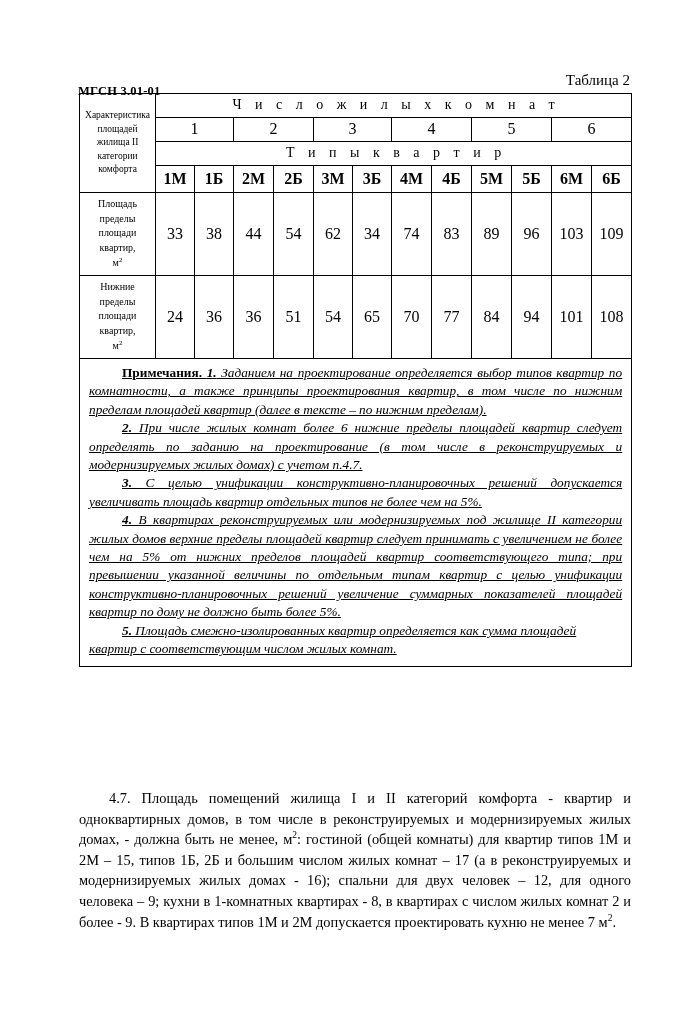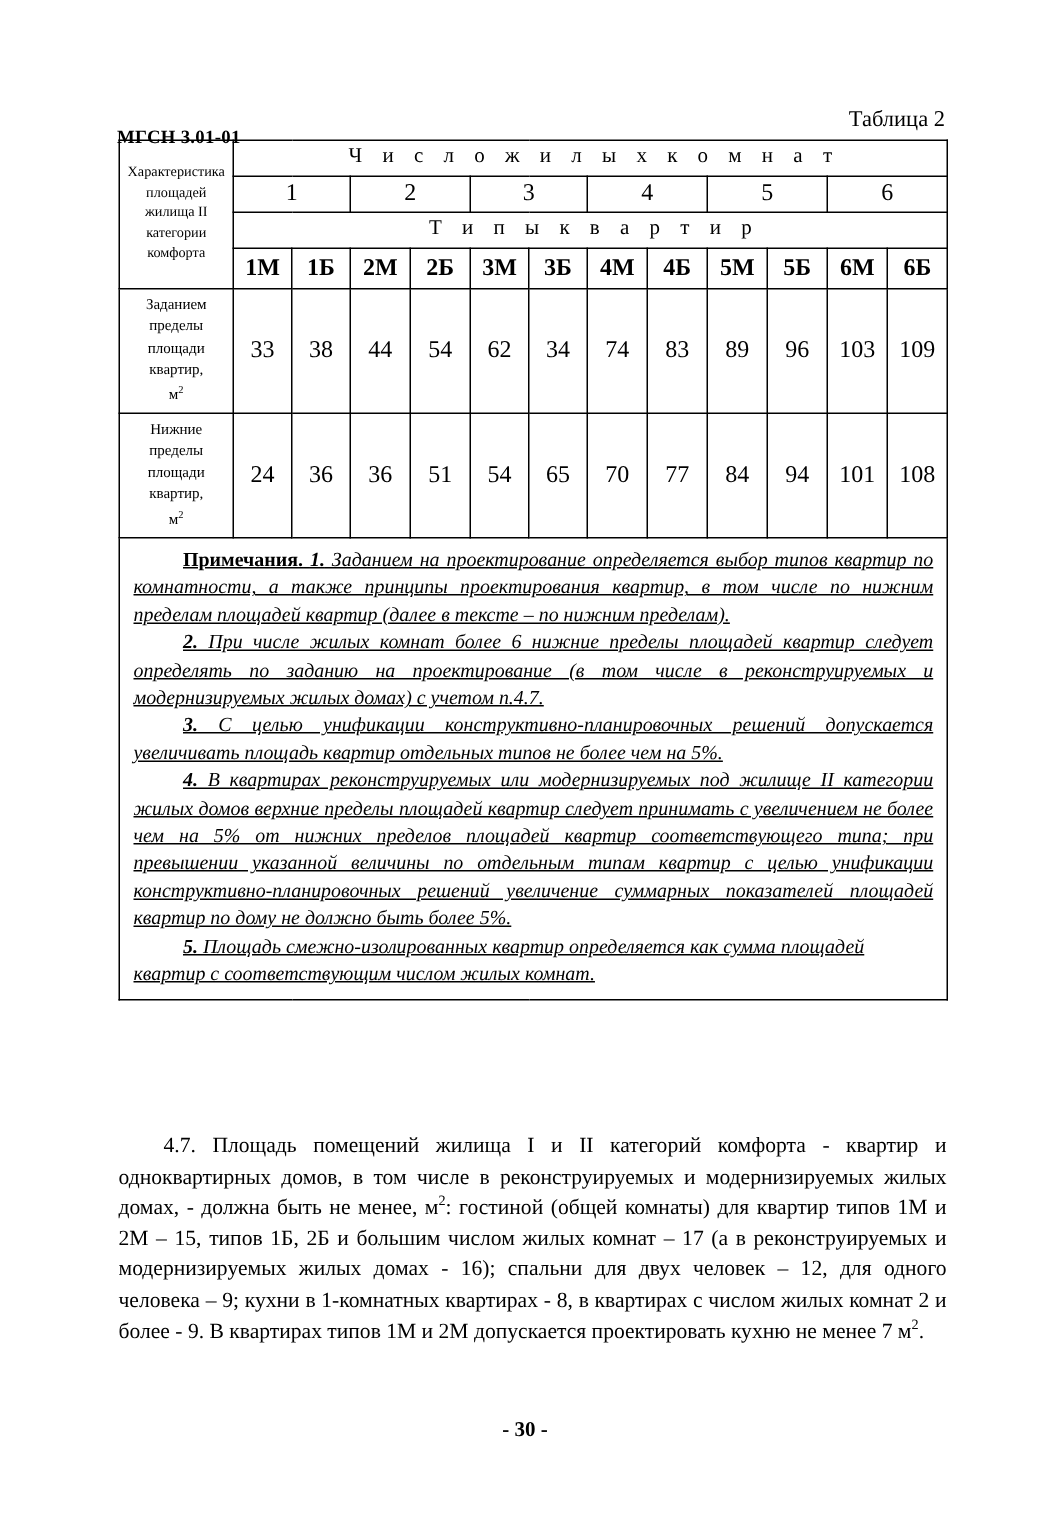--- a/index.html
+++ b/index.html
@@ -100,21 +100,21 @@
     margin: 0;
     text-indent: 33px;
     text-align: justify;
   }
   .notes-cell p.last { text-align: left; }
   .note-num { font-style: italic; font-weight: bold; }
   .note-head { font-style: normal; font-weight: bold; }
   .body-text {
     position: absolute;
     left: 79px;
-    top: 754px;
+    top: 788px;
     width: 552px;
     font-size: 14.4px;
     line-height: 1.43;
     text-align: justify;
     text-indent: 30px;
     font-family: Liberation Serif, serif;
   }
   .body-text sup { font-size: 9.5px; vertical-align: super; }
   .page-number {
     position: absolute;
@@ -177,21 +177,21 @@
         <td class="hdr-type">4М</td>
         <td class="hdr-type">4Б</td>
         <td class="hdr-type">5М</td>
         <td class="hdr-type">5Б</td>
         <td class="hdr-type">6М</td>
         <td class="hdr-type">6Б</td>
       </tr>
 
       <tr>
         <td class="row-label">
-          <span>Заданием</span><br>
+          <span>Площадь</span><br>
           <span>пределы</span><br>
           <span>площади</span><br>
           <span>квартир,</span><br>
           <span>м</span><sup>2</sup>
         </td>
         <td class="data-cell">33</td>
         <td class="data-cell">38</td>
         <td class="data-cell">44</td>
         <td class="data-cell">54</td>
         <td class="data-cell">62</td>
@@ -233,15 +233,14 @@
           <p><span class="note-num">3.</span><span> С целью унификации конструктивно-планировочных решений допускается увеличивать площадь квартир отдельных типов не более чем на 5%.</span></p>
           <p><span class="note-num">4.</span><span> В квартирах реконструируемых или модернизируемых под жилище II категории жилых домов верхние пределы площадей квартир следует принимать с увеличением не более чем на 5% от нижних пределов площадей квартир соответствующего типа; при превышении указанной величины по отдельным типам квартир с целью унификации конструктивно-планировочных решений увеличение суммарных показателей площадей квартир по дому не должно быть более 5%.</span></p>
           <p class="last"><span class="note-num">5.</span><span> Площадь смежно-изолированных квартир определяется как сумма площадей квартир с соответствующим числом жилых комнат.</span></p>
         </td>
       </tr>
     </tbody>
   </table>
 
   <div class="body-text"><span>4.7. Площадь помещений жилища I и II категорий комфорта - квартир и одноквартирных домов, в том числе в реконструируемых и модернизируемых жилых домах, - должна быть не менее, м</span><sup>2</sup><span>: гостиной (общей комнаты) для квартир типов 1М и 2М – 15, типов 1Б, 2Б и большим числом жилых комнат – 17 (а в реконструируемых и модернизируемых жилых домах - 16); спальни для двух человек – 12, для одного человека – 9; кухни в 1-комнатных квартирах - 8, в квартирах с числом жилых комнат 2 и более - 9. В квартирах типов 1М и 2М допускается проектировать кухню не менее 7 м</span><sup>2</sup><span>.</span></div>
 
-  <div class="page-number">- 30 -</div>
 
 </div>
 
 </body></html>

